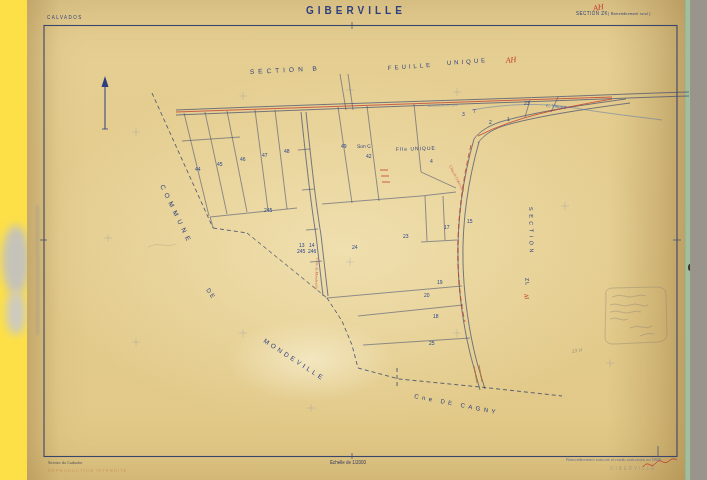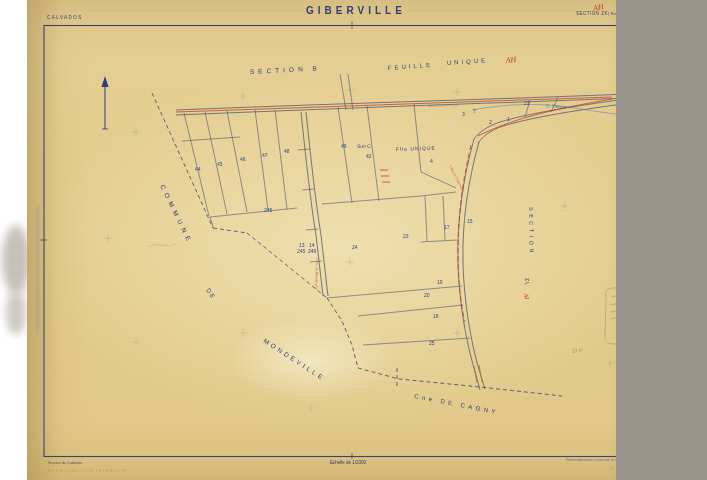--- a/index.html
+++ b/index.html
@@ -1,17 +1,17 @@
 <!DOCTYPE html>
 <html><head>
 <meta charset="utf-8">
 <style>
   html,body{margin:0;padding:0;background:#9a958c;}
-  .stage{position:relative;width:616px;height:480px;overflow:hidden;
-         background:#ffffff;font-family:"Liberation Sans",sans-serif;}
+  .stage{position:relative;width:690px;height:480px;overflow:hidden;
+         background:#fde047;font-family:"Liberation Sans",sans-serif;}
   
   .blob{position:absolute;border-radius:50%;filter:blur(4px);}
   .paper{position:absolute;left:27px;top:0;width:659px;height:480px;
     background:
       radial-gradient(ellipse 430px 250px at 48% 52%, rgba(255,248,216,.45), rgba(255,248,216,0) 72%),
       radial-gradient(ellipse 120px 60px at 43% 75%, rgba(255,252,235,.5), rgba(255,252,235,0) 70%),
       linear-gradient(90deg, rgba(125,88,28,.16), rgba(125,88,28,0) 5%, rgba(125,88,28,0) 88%, rgba(125,88,28,.25)),
       linear-gradient(#e6cf93,#e1c887);
     box-shadow: inset 0 0 55px rgba(118,80,22,.28);}
   .edge-teal{position:absolute;left:685px;top:0;width:7px;height:480px;background:#8fb8ac;opacity:.85;}

